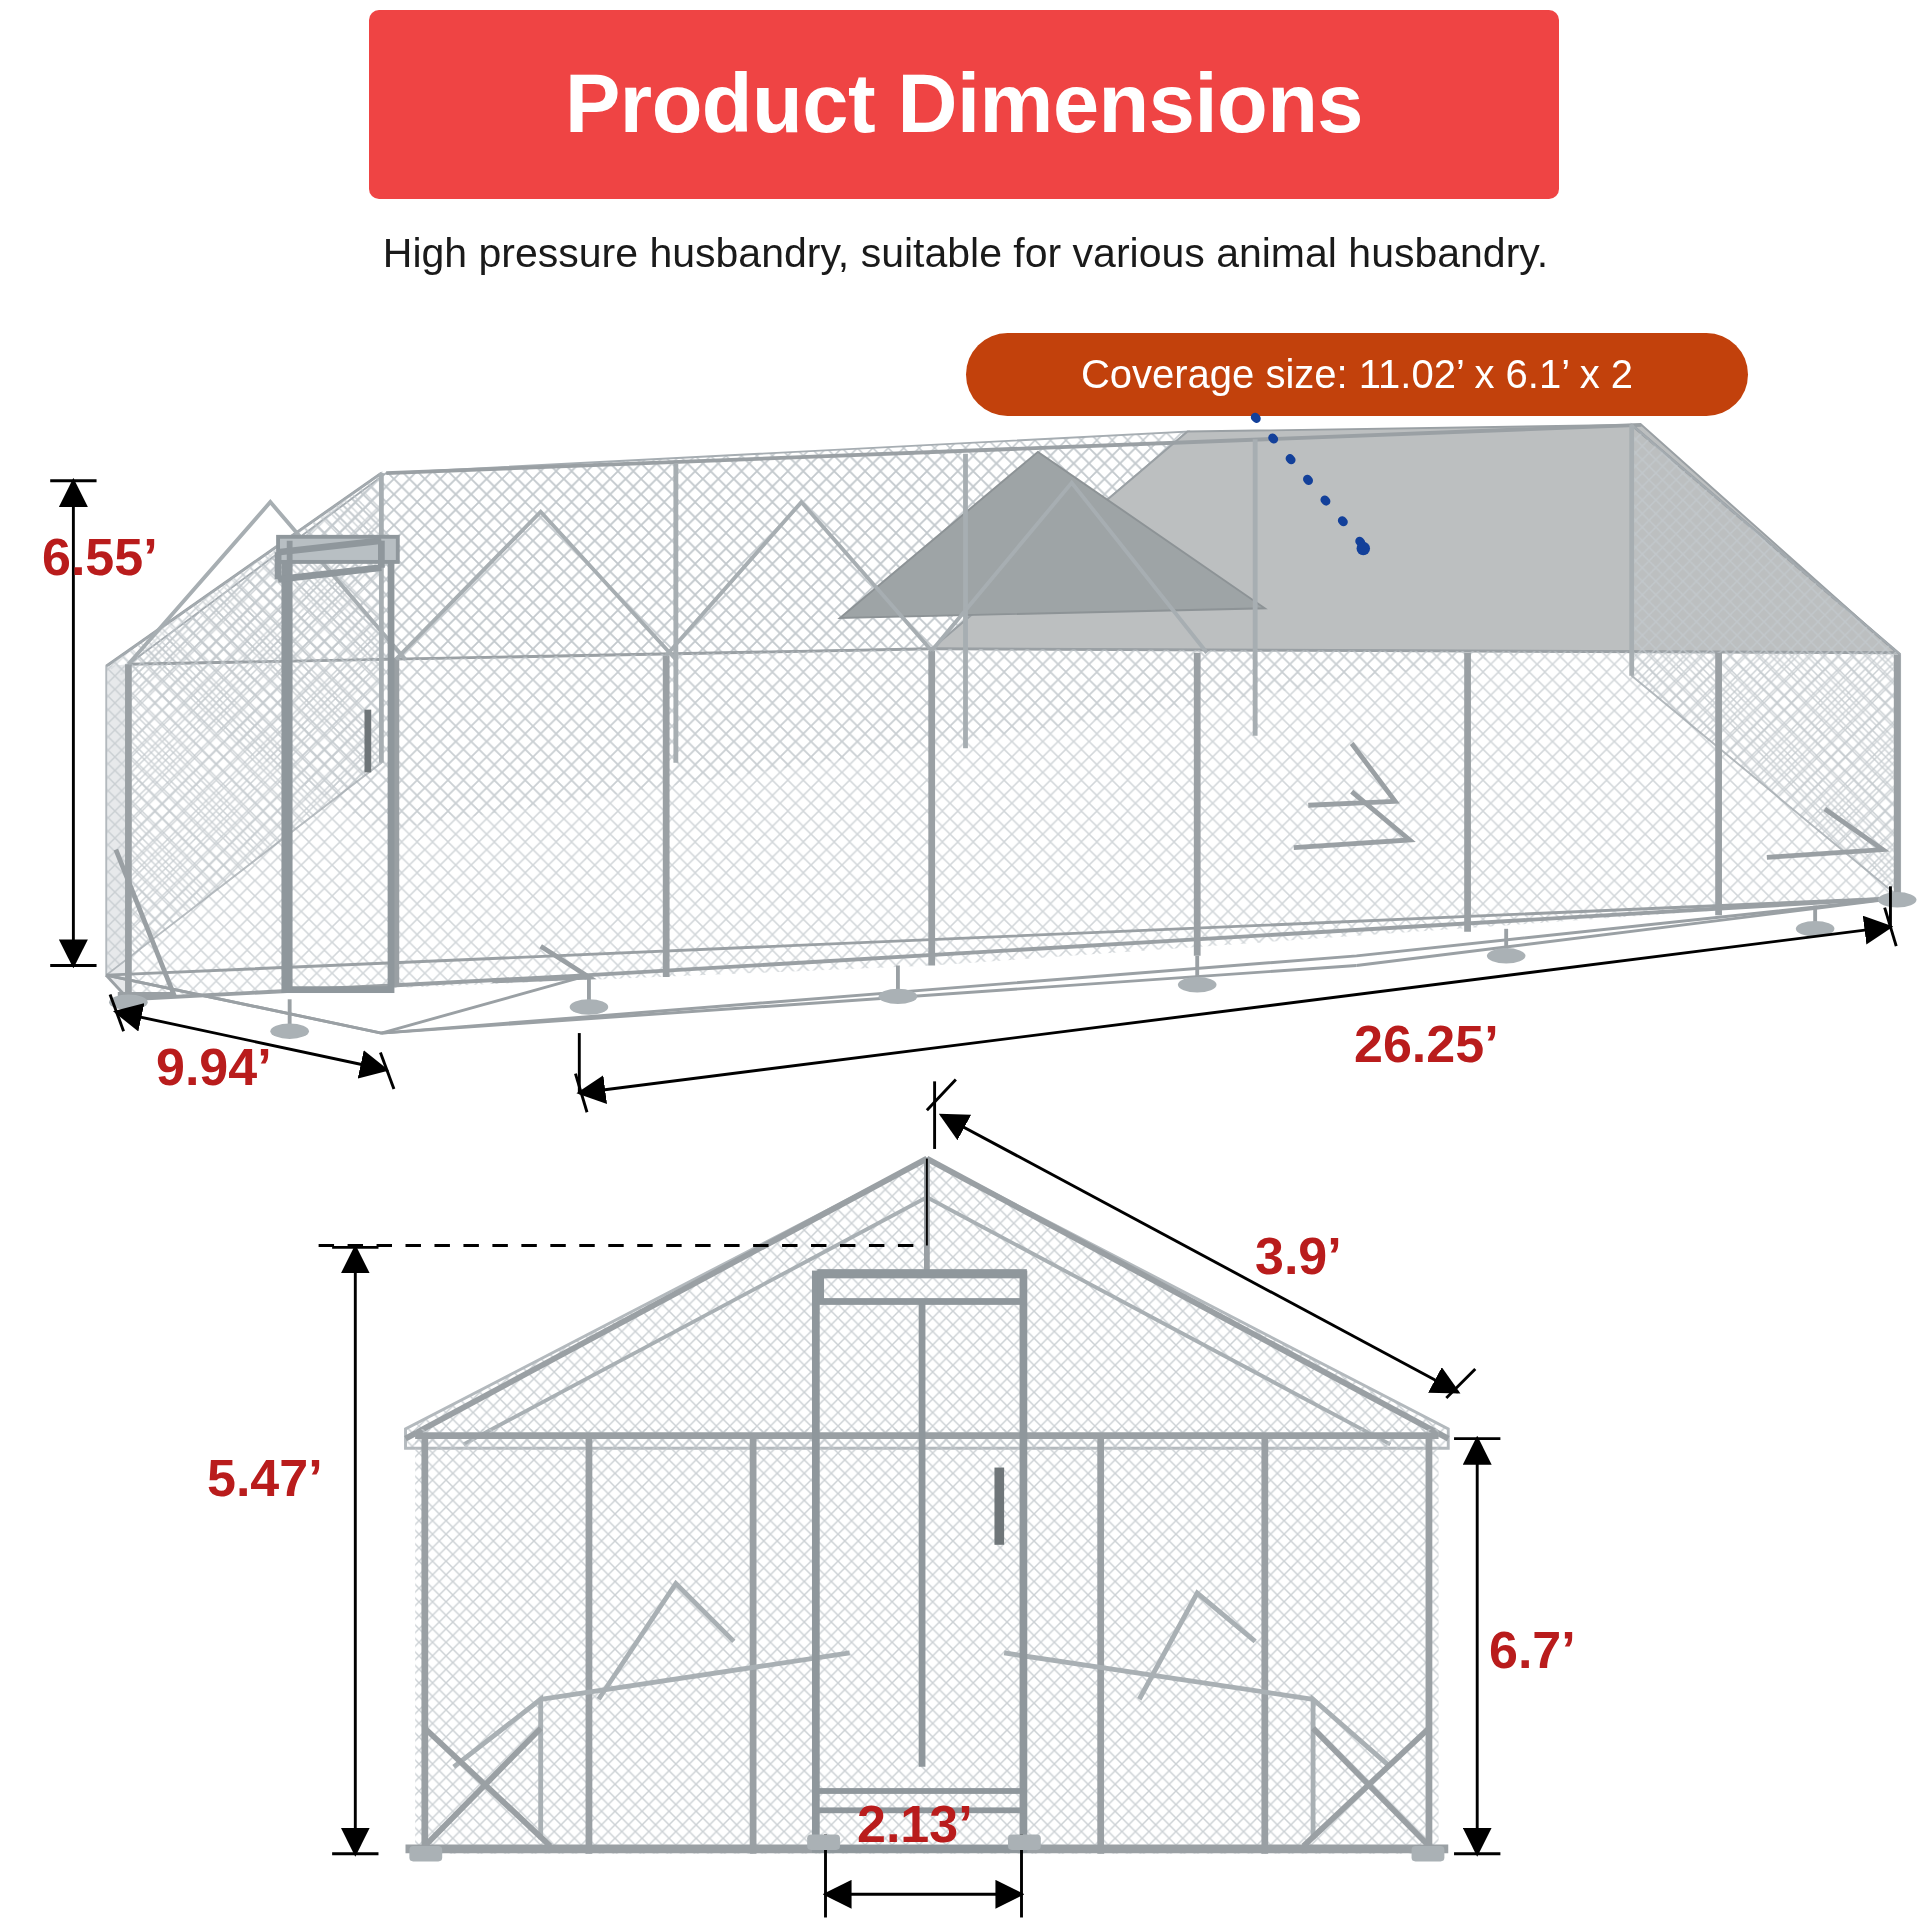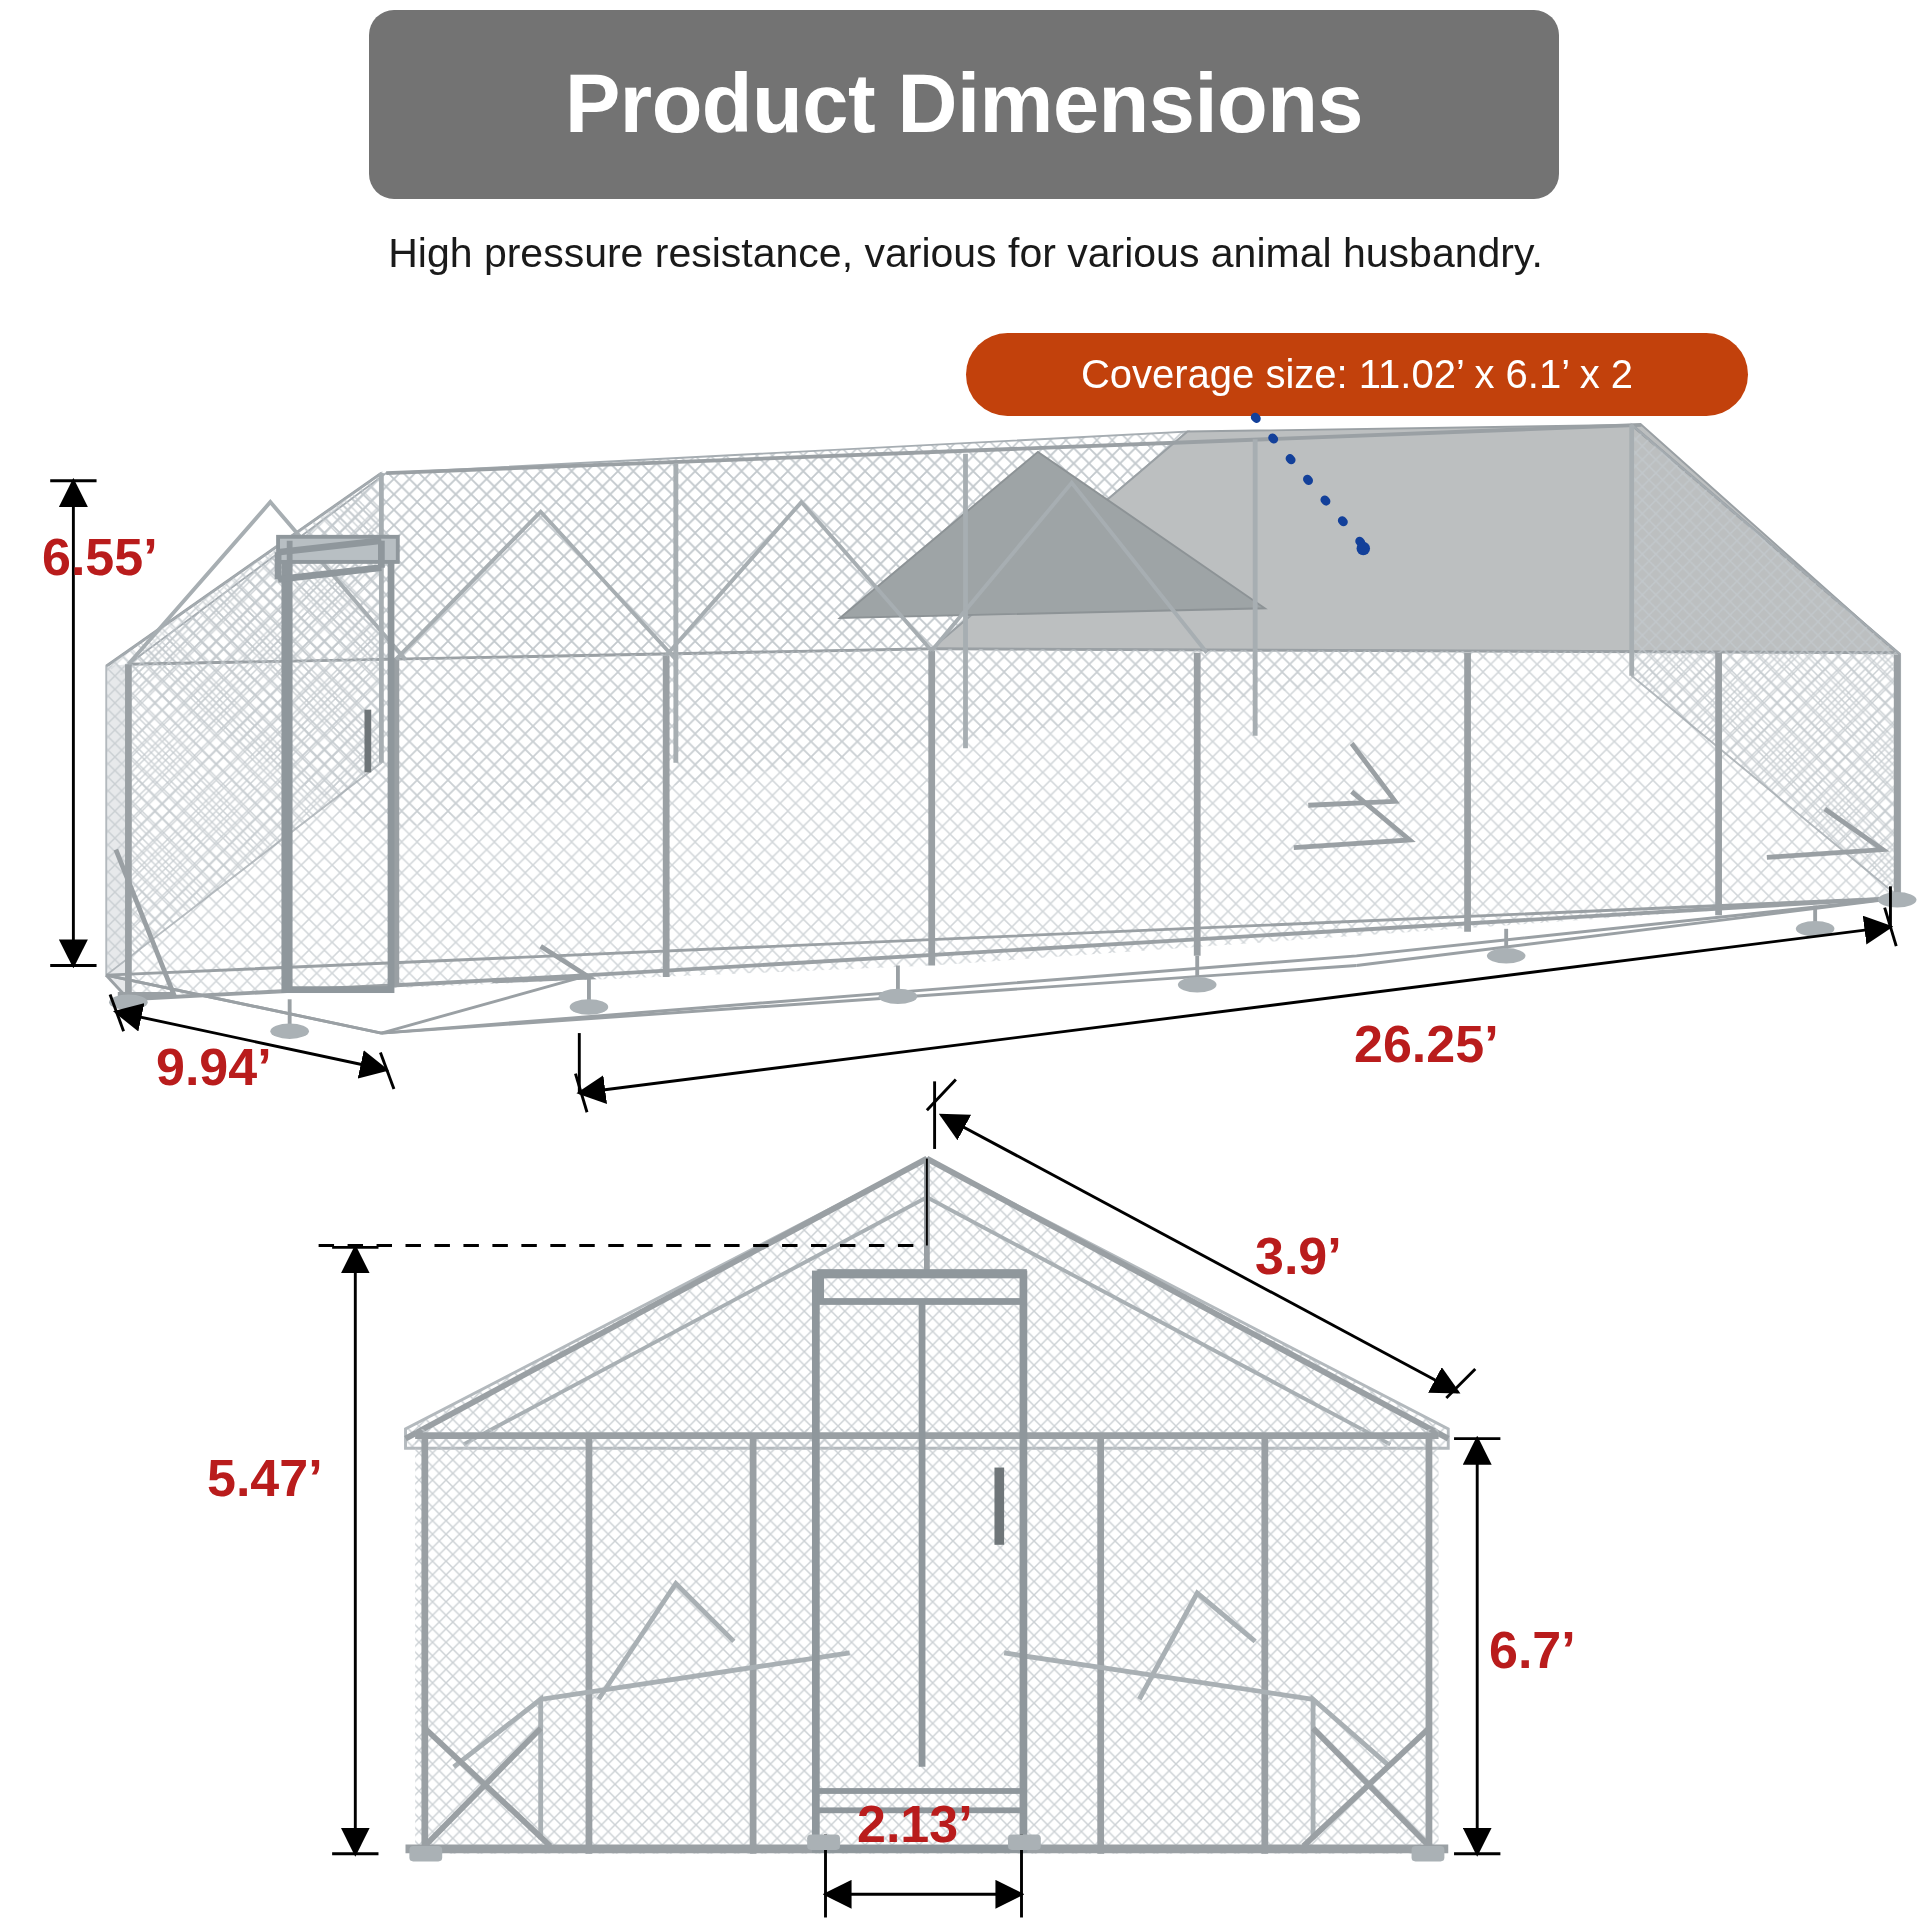--- a/index.html
+++ b/index.html
@@ -16,22 +16,22 @@
     overflow: hidden;
   }
 
   
   .title-banner {
     position: absolute;
     left: 369px;
     top: 9.7px;
     width: 1190px;
     height: 189px;
-    background: #737373;
-    border-radius: 25px;
+    background: #ef4444;
+    border-radius: 10px;
     display: flex;
     align-items: center;
     justify-content: center;
   }
   .title-banner .title-text {
     color: #ffffff;
     font-size: 83px;
     font-weight: bold;
     letter-spacing: -0.5px;
     white-space: nowrap;
@@ -92,21 +92,21 @@
   .dim-38    { left: 1489px; top: 1620px; }
   .dim-213   { left: 857px;  top: 1794px; }
 </style>
 </head>
 <body>
 
 <div class="title-banner">
   <span class="title-text">Product Dimensions</span>
 </div>
 
-<div class="subtitle">High pressure resistance, various for various animal husbandry.</div>
+<div class="subtitle">High pressure husbandry, suitable for various animal husbandry.</div>
 
 <div class="coverage-pill">
   <span class="pill-text">Coverage size: 11.02’ x 6.1’ x 2</span>
 </div>
 
 <svg class="diagram" viewBox="0 0 2000 2000">
   <defs>
     <pattern id="mesh" width="16" height="16" patternUnits="userSpaceOnUse" patternTransform="rotate(0)">
       <path d="M0 8 L8 0 L16 8 L8 16 Z" fill="none" stroke="#c3c9cd" stroke-width="1.6"></path>
     </pattern>

